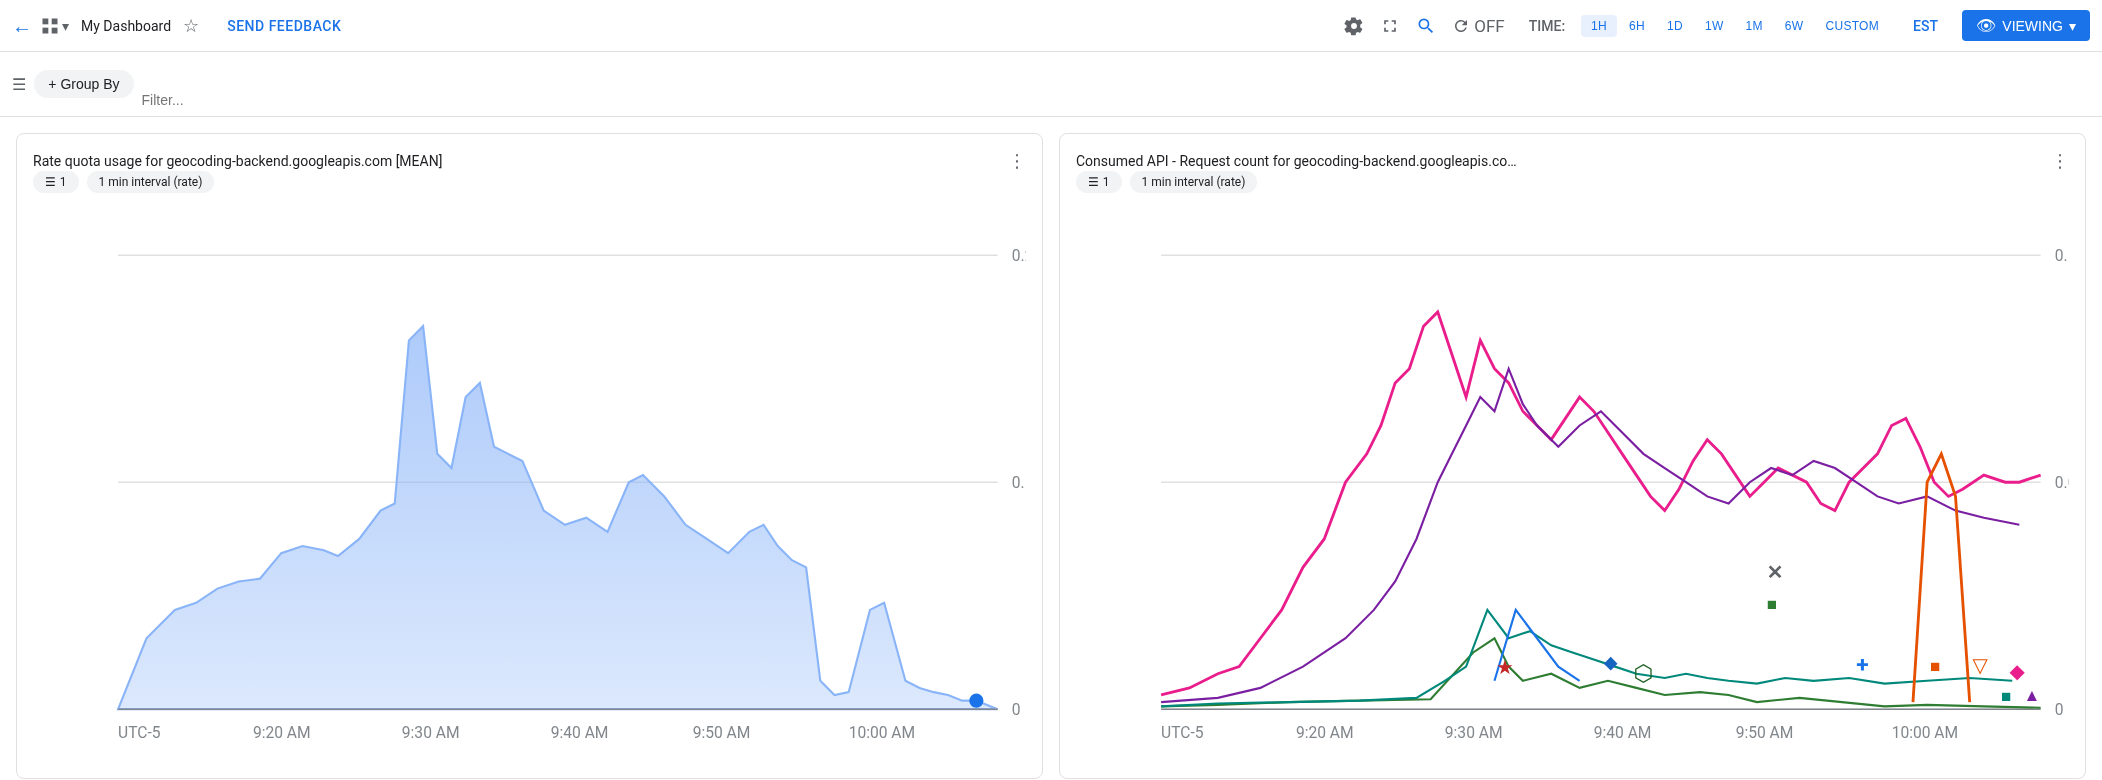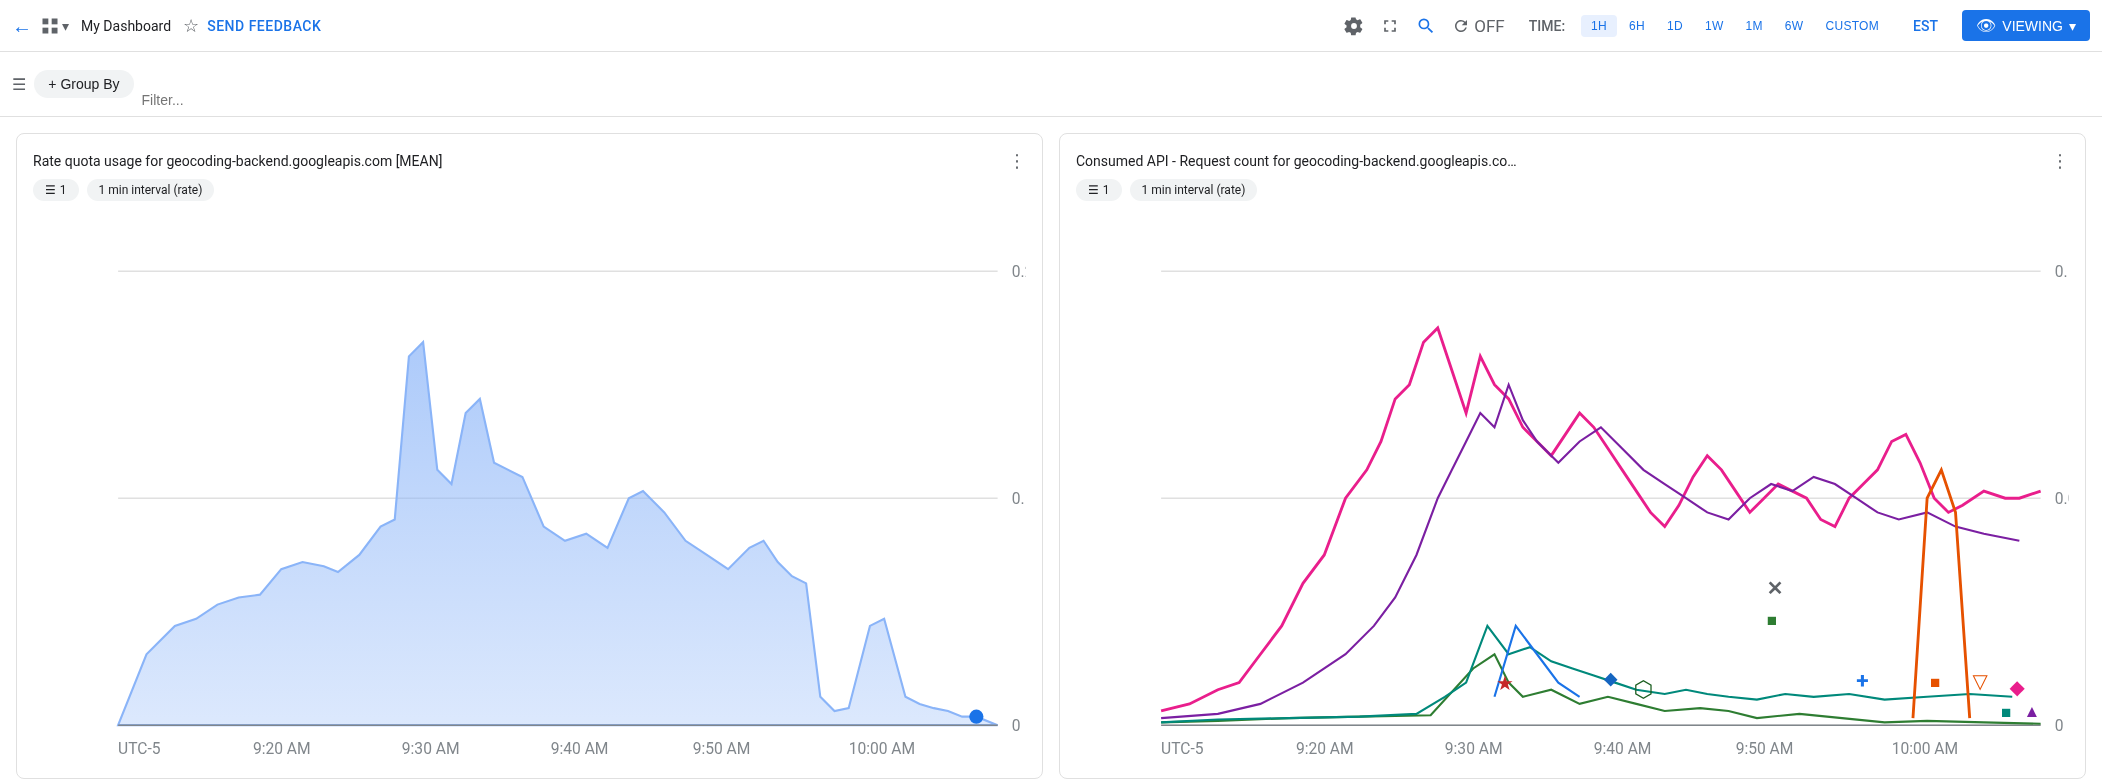--- a/index.html
+++ b/index.html
@@ -12,21 +12,21 @@
       padding: 0 12px;
       height: 52px;
       border-bottom: 1px solid #e0e0e0;
       gap: 8px;
     }
     .header-left { display: flex; align-items: center; gap: 8px; flex: 1; }
     .back-btn { color: #1a73e8; cursor: pointer; font-size: 20px; display: flex; align-items: center; }
     .dashboard-icon { color: #5f6368; font-size: 18px; display: flex; align-items: center; gap: 2px; cursor: pointer; }
     .header-title { font-size: 14px; font-weight: 400; color: #202124; margin: 0 4px; }
     .star-icon { color: #5f6368; font-size: 18px; cursor: pointer; }
-    .send-feedback-btn { color: #1a73e8; font-weight: 500; font-size: 14px; letter-spacing: 0.5px; cursor: pointer; text-transform: uppercase; }
+    .send-feedback-btn { color: #1a73e8; font-weight: 500; font-size: 14px; letter-spacing: 0.5px; cursor: pointer; margin-left: 20px; text-transform: uppercase; }
     .header-icons { display: flex; align-items: center; gap: 16px; }
     .header-icon { color: #5f6368; font-size: 18px; cursor: pointer; display: flex; align-items: center; }
     .refresh-btn { display: flex; align-items: center; gap: 4px; color: #5f6368; cursor: pointer; font-size: 17px; text-align: center; }
     .time-label { color: #5f6368; font-size: 14px; font-weight: 500; margin-left: 8px; }
     .time-buttons { display: flex; align-items: center; gap: 2px; }
     .time-btn {
       padding: 4px 10px; border: none; background: transparent;
       color: #1a73e8; font-size: 12px; font-weight: 500; cursor: pointer;
       border-radius: 4px; letter-spacing: 0.3px;
     }
@@ -70,21 +70,20 @@
     }
 
     
     .chart-card {
       flex: 1;
       border: 1px solid #e0e0e0;
       border-radius: 8px;
       padding: 16px;
       display: flex;
       flex-direction: column;
-      gap: 8px;
       background: #fff;
     }
     .chart-header {
       display: flex;
       align-items: center;
       justify-content: space-between;
     }
     .chart-title { font-size: 14px; color: #202124; font-weight: 400; flex: 1; }
     .more-icon { color: #5f6368; cursor: pointer; font-size: 18px; }
     .chart-pills { display: flex; gap: 8px; align-items: center; margin-bottom: 4px; }

